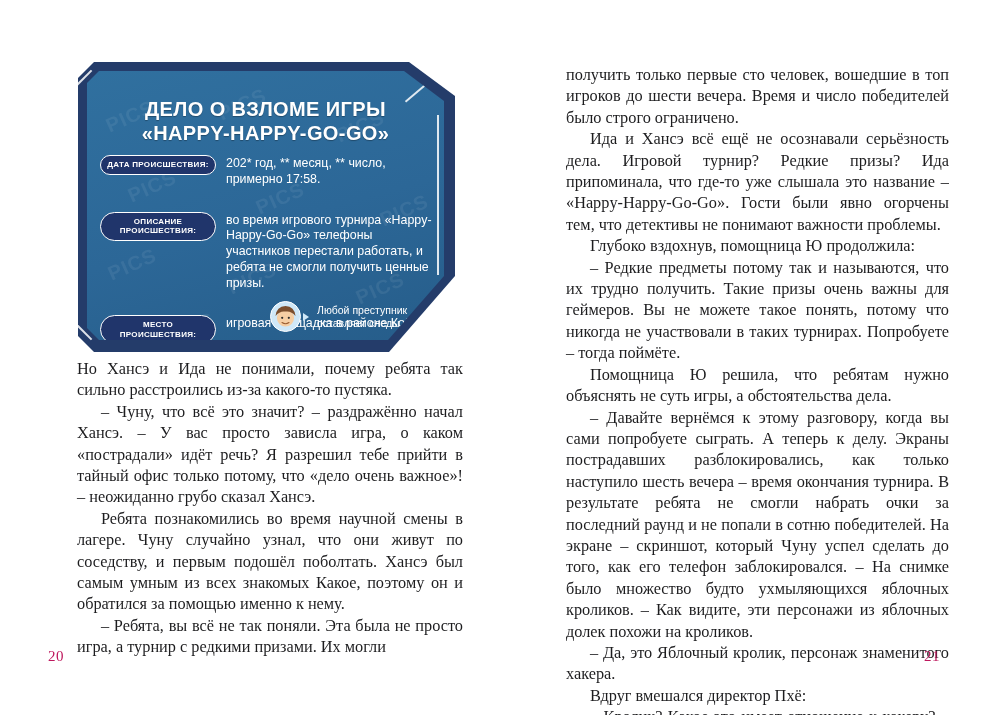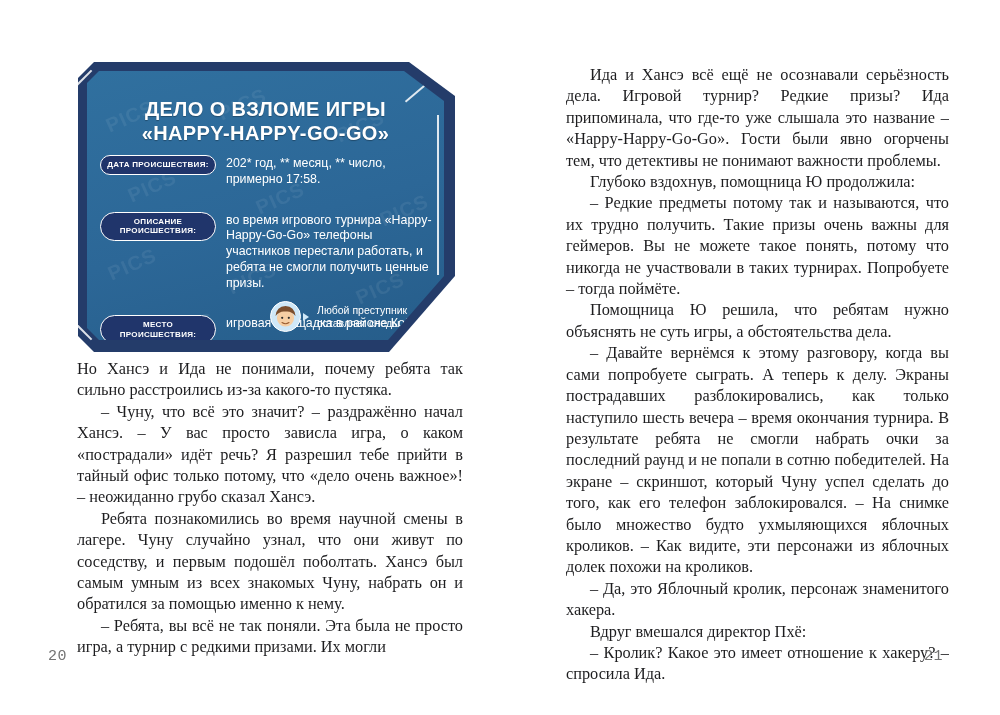--- a/index.html
+++ b/index.html
@@ -76,22 +76,22 @@
   .col{
     position:absolute;color:#1d1d1f;
     font-size:16.3px;line-height:21.4px;text-align:justify;
   }
   .col-left{left:77px;top:358px;width:386px;}
   .col-right{left:566px;top:64px;width:383px;}
   .col p{margin:0;}
   .col p.indent{text-indent:24px;}
 
   .page-num{
-    position:absolute;font-family:Liberation Mono, monospace;
-    font-size:15px;color:#737373;letter-spacing:.5px;
+    position:absolute;font-family:Liberation Serif, serif;
+    font-size:15px;color:#be185d;letter-spacing:.5px;
   }
   .pn-left{left:48px;top:648px;}
   .pn-right{left:924px;top:648px;text-align:center;}
 </style>
 </head>
 <body>
 
 <div class="spread">
 
   <div>
@@ -156,29 +156,30 @@
           </svg>
           <div class="tail"></div>
           <div class="footnote">Любой преступник оставляет следы.</div>
         </div>
       </div>
     </div>
 
     <div class="col col-left">
       <p>Но Хансэ и Ида не понимали, почему ребята так сильно расстроились из-за какого-то пустяка.</p>
       <p class="indent">– Чуну, что всё это значит? – раздражённо начал Хансэ. – У вас просто зависла игра, о каком «пострадали» идёт речь? Я разрешил тебе прийти в тайный офис только потому, что «дело очень важное»! – неожиданно грубо сказал Хансэ.</p>
-      <p class="indent">Ребята познакомились во время научной смены в лагере. Чуну случайно узнал, что они живут по соседству, и первым подошёл поболтать. Хансэ был самым умным из всех знакомых Чуну, набрать он и обратился за помощью именно к нему.</p>
+      <p class="indent">Ребята познакомились во время научной смены в лагере. Чуну случайно узнал, что они живут по соседству, и первым подошёл поболтать. Хансэ был самым умным из всех знакомых Какое, поэтому он и обратился за помощью именно к нему.</p>
       <p class="indent">– Ребята, вы всё не так поняли. Эта была не просто игра, а турнир с редкими призами. Их могли</p>
     </div>
 
     <div class="page-num pn-left">20</div>
   </div>
 
   <div>
     <div class="col col-right">
+      <p>получить только первые сто человек, вошедшие в топ игроков до шести вечера. Время и число победителей было строго ограничено.</p>
       <p class="indent">Ида и Хансэ всё ещё не осознавали серьёзность дела. Игровой турнир? Редкие призы? Ида припоминала, что где-то уже слышала это название – «Happy-Happy-Go-Go». Гости были явно огорчены тем, что детективы не понимают важности проблемы.</p>
       <p class="indent">Глубоко вздохнув, помощница Ю продолжила:</p>
       <p class="indent">– Редкие предметы потому так и называются, что их трудно получить. Такие призы очень важны для геймеров. Вы не можете такое понять, потому что никогда не участвовали в таких турнирах. Попробуете – тогда поймёте.</p>
       <p class="indent">Помощница Ю решила, что ребятам нужно объяснять не суть игры, а обстоятельства дела.</p>
       <p class="indent">– Давайте вернёмся к этому разговору, когда вы сами попробуете сыграть. А теперь к делу. Экраны пострадавших разблокировались, как только наступило шесть вечера – время окончания турнира. В результате ребята не смогли набрать очки за последний раунд и не попали в сотню победителей. На экране – скриншот, который Чуну успел сделать до того, как его телефон заблокировался. – На снимке было множество будто ухмыляющихся яблочных кроликов. – Как видите, эти персонажи из яблочных долек похожи на кроликов.</p>
       <p class="indent">– Да, это Яблочный кролик, персонаж знаменитого хакера.</p>
       <p class="indent">Вдруг вмешался директор Пхё:</p>
       <p class="indent">– Кролик? Какое это имеет отношение к хакеру? – спросила Ида.</p>
     </div>
 

